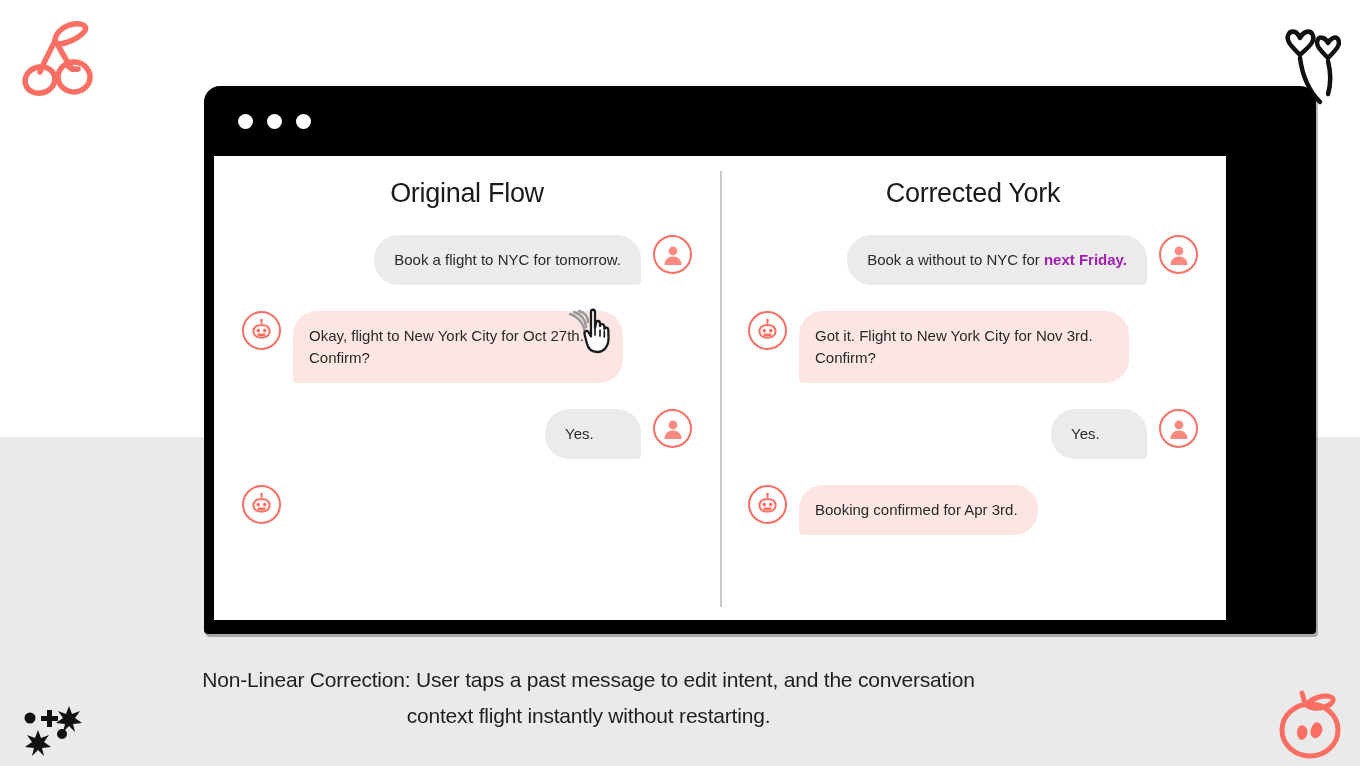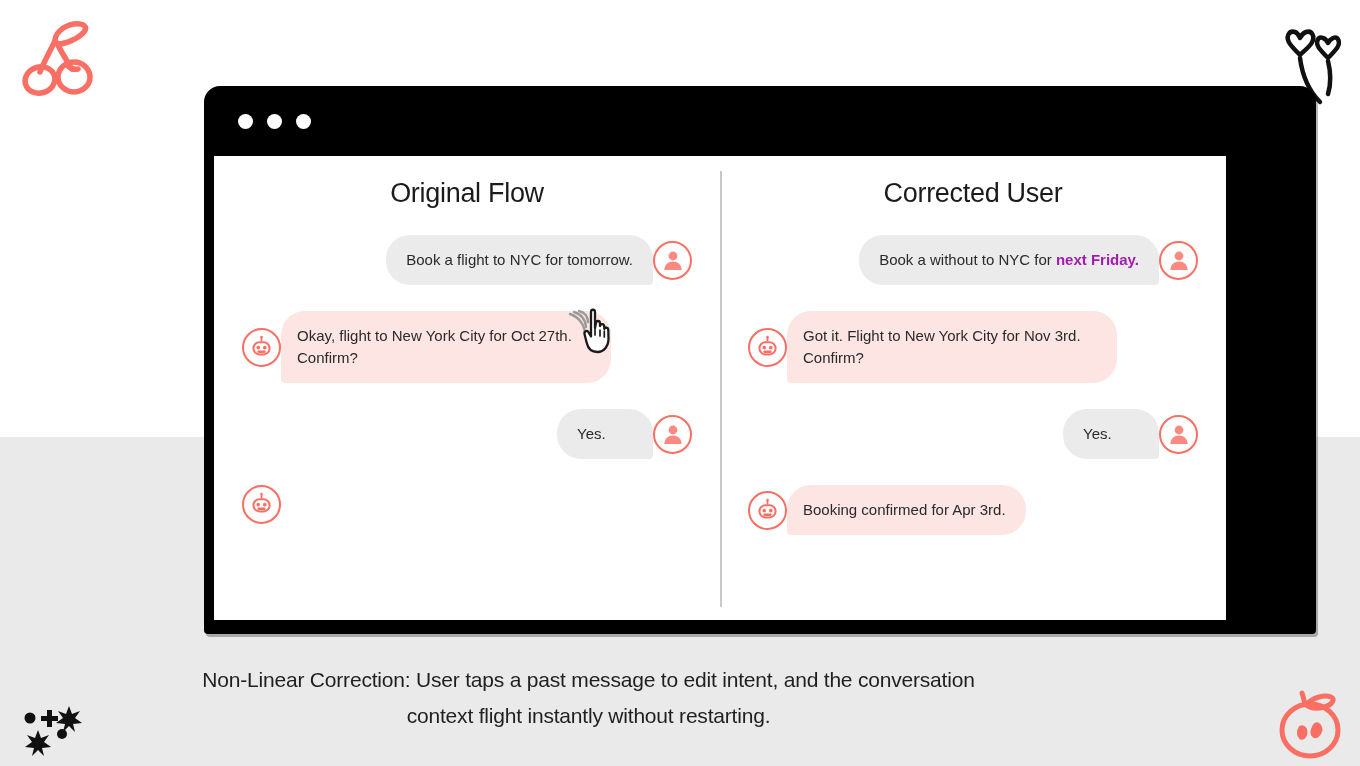--- a/index.html
+++ b/index.html
@@ -97,21 +97,21 @@
     font-size: 27px;
     font-weight: 400;
     color: #1b1b1b;
     letter-spacing: -0.3px;
     margin-bottom: 26px;
   }
 
   
   .row {
     display: flex;
-    align-items: center;
+    gap: 12px;
     margin-bottom: 26px;
   }
   .row.from-user { justify-content: flex-end; }
   .row.from-bot  { justify-content: flex-start; }
 
   .bubble {
     font-size: 15px;
     line-height: 1.47;
     color: #2a2a2a;
     padding: 14px 20px;
@@ -290,21 +290,21 @@
               <rect x="4.6" y="7.6" width="16.8" height="12.6" rx="6.3" fill="none" stroke="#fa6f63" stroke-width="2.1"></rect>
               <circle cx="9.6" cy="13.2" r="1.9" fill="#fa6f63"></circle>
               <circle cx="16.4" cy="13.2" r="1.9" fill="#fa6f63"></circle>
               <rect x="8.6" y="16.2" width="8.8" height="2.4" rx="1.2" fill="#fa6f63"></rect>
             </svg>
           </div>
         </div>
       </div>
 
       <div class="pane pane-right">
-        <div class="pane-title">Corrected User</div>
+        <div class="pane-title">Corrected York</div>
 
         <div class="row from-user">
           <div class="bubble user">
             <span>Book a without to NYC for </span><b>next Friday.</b>
           </div>
           <div class="avatar">
             <svg width="24" height="24" viewBox="0 0 24 24" fill="#fa8a80">
               <circle cx="12" cy="8" r="4.4"></circle>
               <path d="M3.4 22 C3.4 16.4 7.3 13.4 12 13.4 C16.7 13.4 20.6 16.4 20.6 22 Z"></path>
             </svg>

